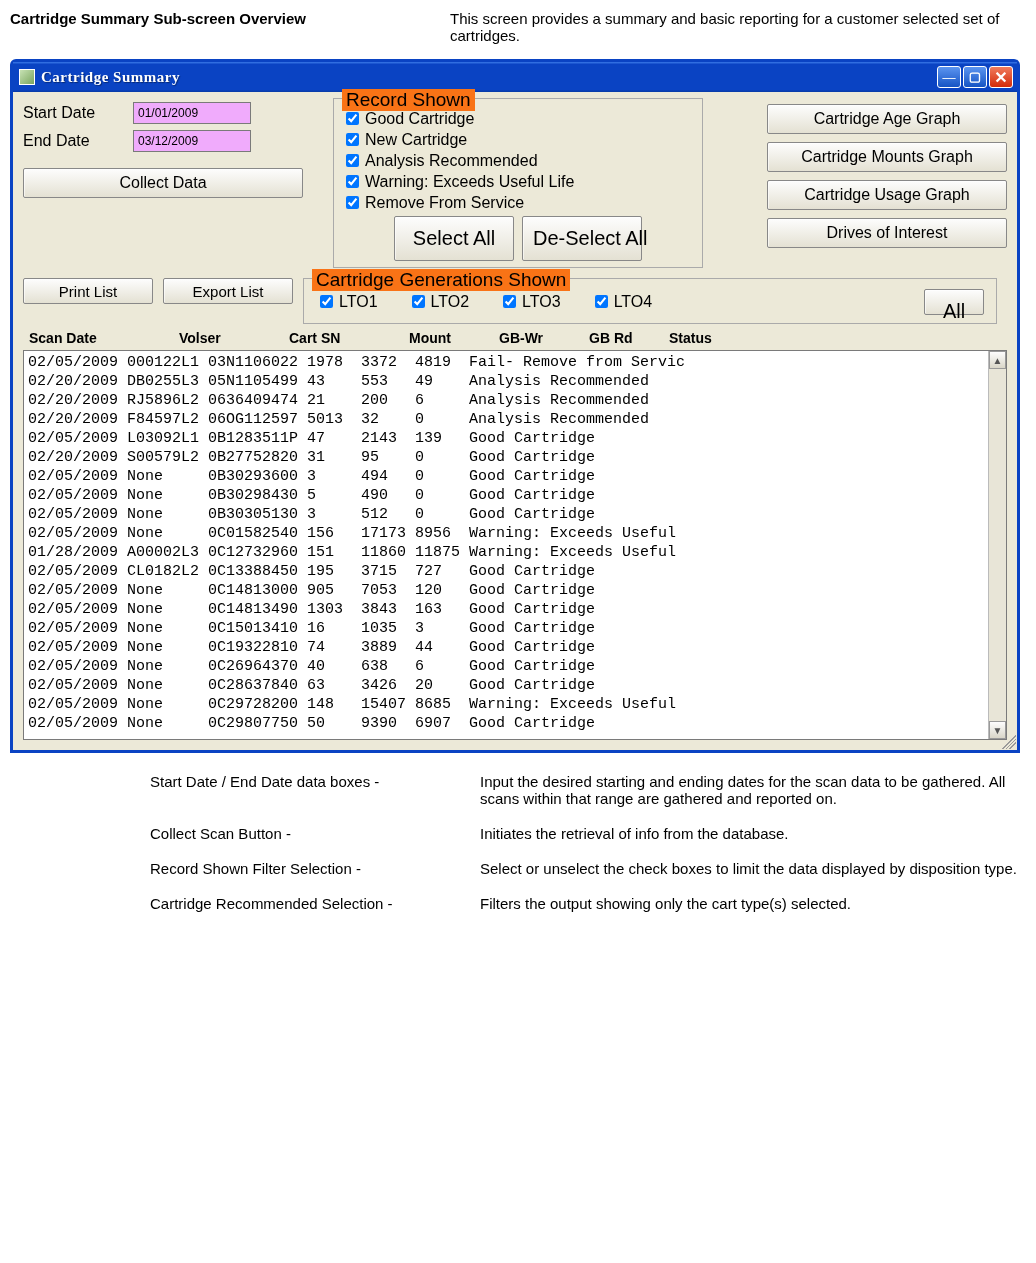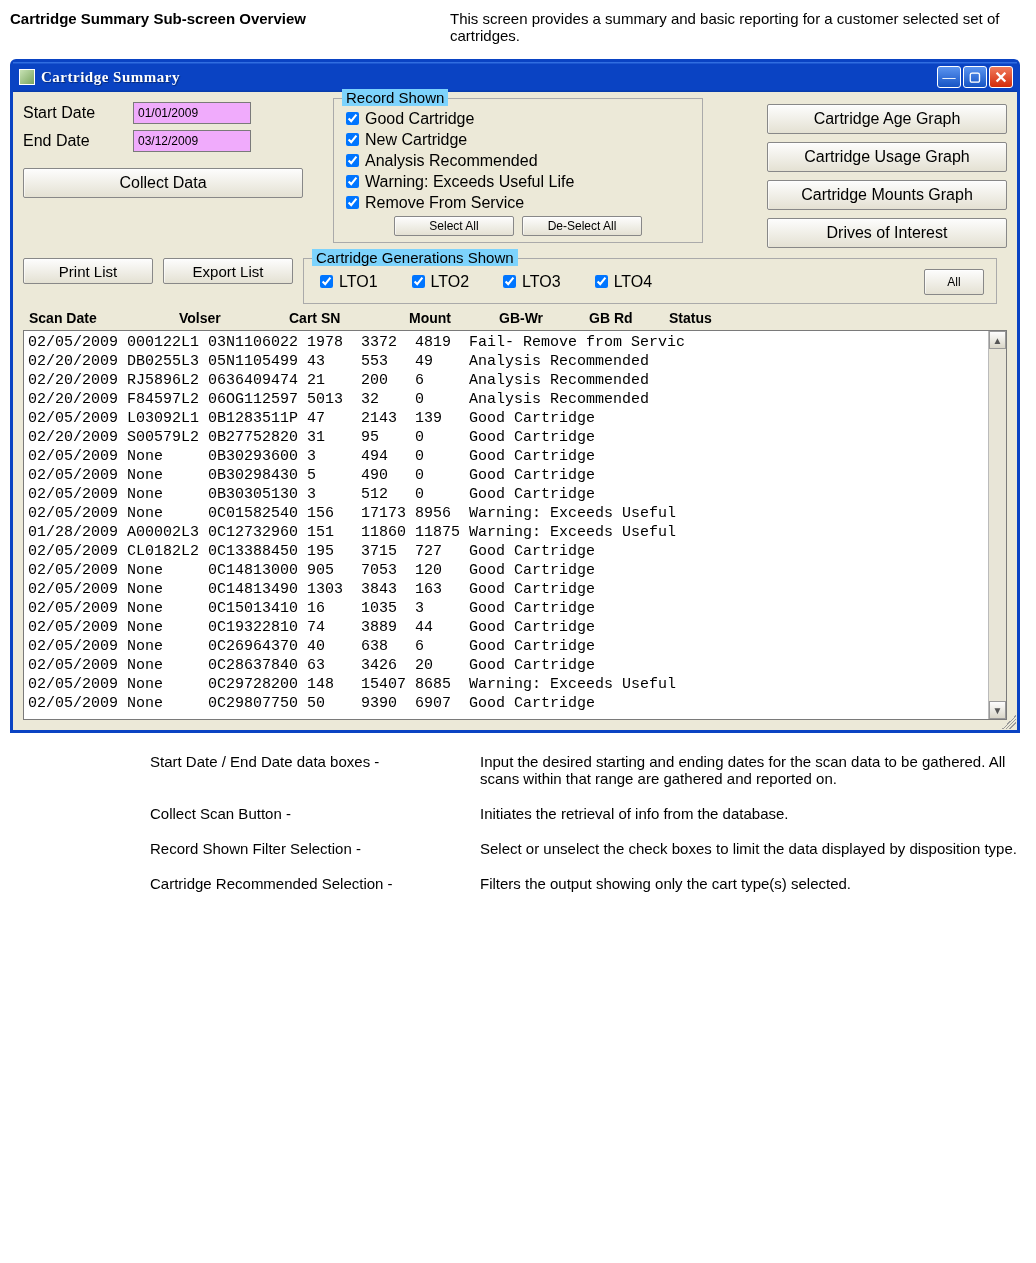--- a/index.html
+++ b/index.html
@@ -105,34 +105,34 @@
     border-radius: 2px;
     font-size: 15px;
     padding: 3px 10px;
     cursor: default;
     font-family: inherit;
     box-shadow: 1px 1px 0 rgba(255,255,255,0.6) inset;
     white-space: nowrap;
   }
   .btn.wide  { width: 280px; height: 30px; font-size: 16px; margin-top: 10px;}
   .btn.med   { width: 130px; height: 26px; }
-  .btn.small { font-size: 12px; padding: 2px 10px; }
+  .btn.small { font-size: 20px; padding: 10px 10px; }
   .gbox {
     border: 1px solid #aaa;
     position: relative;
     padding: 10px 8px 6px 8px;
     margin-right: 10px;
   }
   .gbox-title {
     position: absolute;
     top: -10px;
     left: 8px;
-    background: #7dd3fc;
+    background: #f97316;
     padding: 0 4px;
-    font-size: 15px;
+    font-size: 19px;
   }
   .record-box {
     width: 370px;
   }
   .chk-row {
     display: flex;
     align-items: flex-end;
     font-size: 16px;
     margin-bottom: 2px;
   }
@@ -285,22 +285,22 @@
             <span>Remove From Service</span>
           </label>
         <div class="sel-btns">
           <button class="btn small" style="width:120px">Select All</button>
           <button class="btn small" style="width:120px">De-Select All</button>
         </div>
       </div>
 
       <div class="right-btns">
         <button class="btn">Cartridge Age Graph</button>
+        <button class="btn">Cartridge Mounts Graph</button>
         <button class="btn">Cartridge Usage Graph</button>
-        <button class="btn">Cartridge Mounts Graph</button>
         <button class="btn">Drives of Interest</button>
       </div>
     </div>
 
     <div class="mid-row">
       <button class="btn med">Print List</button>
       <button class="btn med">Export List</button>
       <div class="gbox gen-box">
         <div class="gbox-title">Cartridge Generations Shown</div>
         <label class="chk-row">

